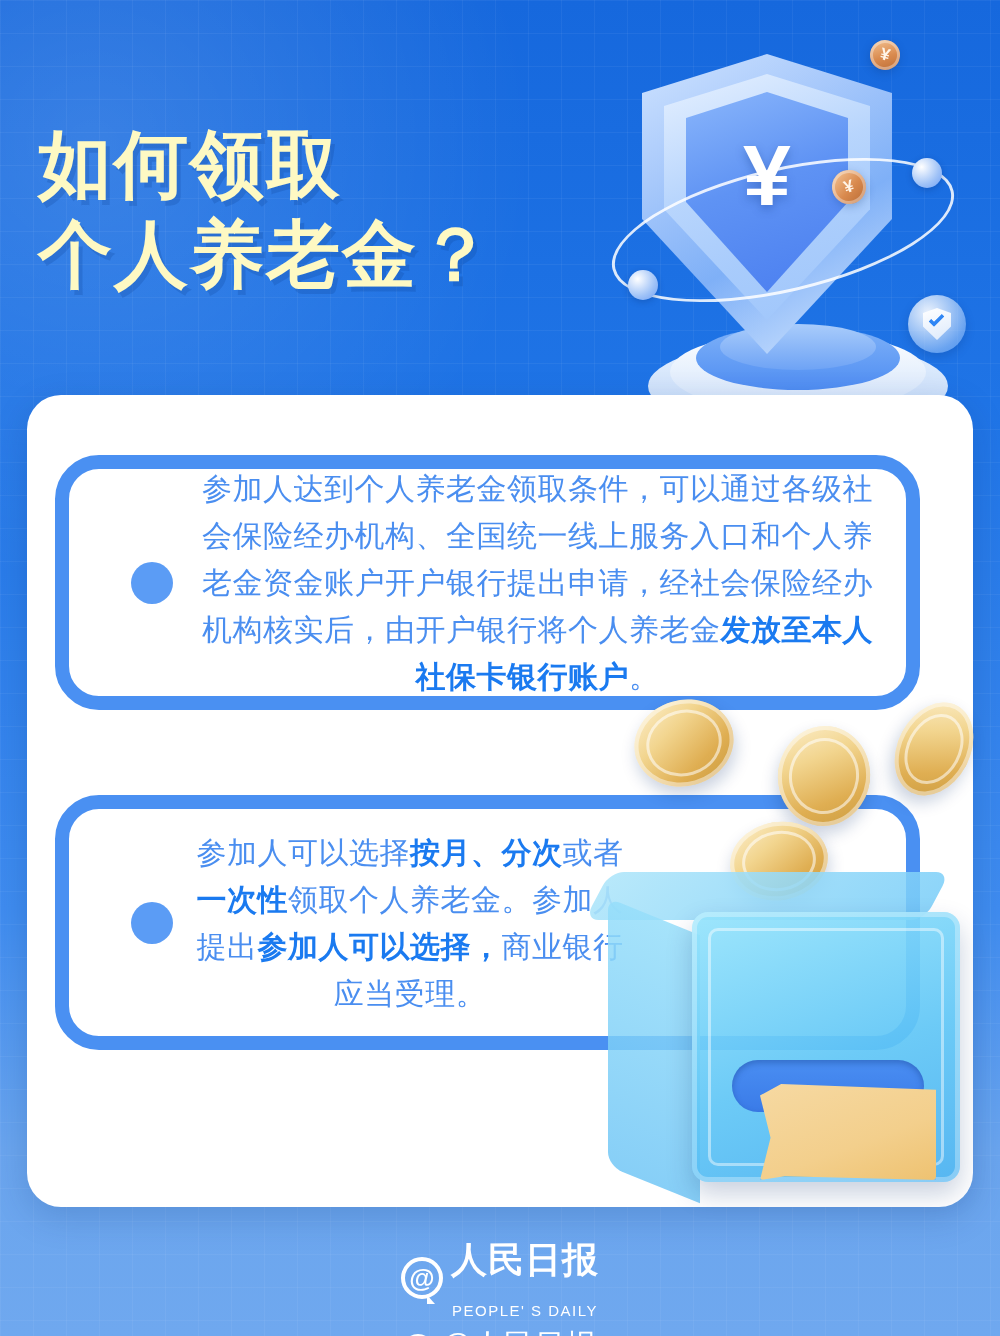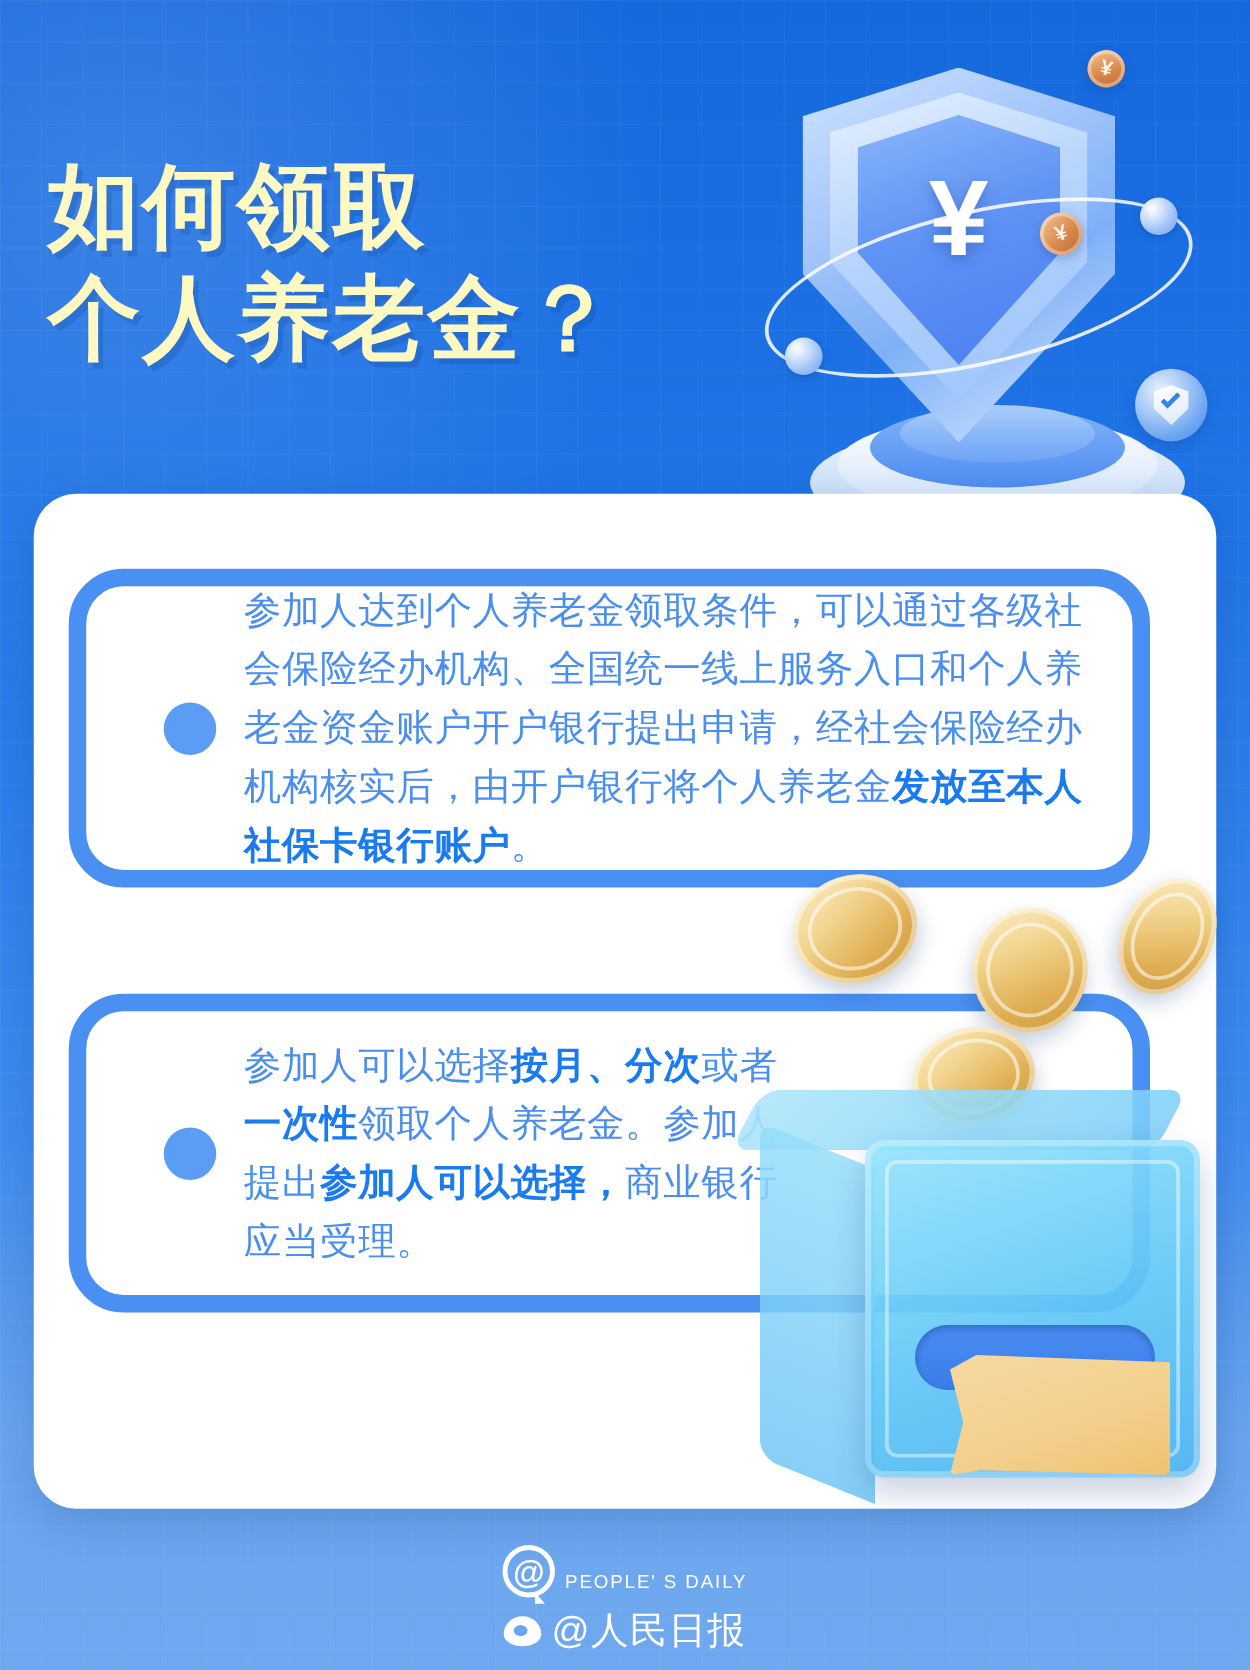--- a/index.html
+++ b/index.html
@@ -129,21 +129,21 @@
     background:#ffffff; border-radius:34px;
     box-shadow:0 10px 34px rgba(8,46,110,.18);
   }
 
   
   .card {
     position:absolute;
     border:14px solid #4a90f2;
     background:#fff;
     border-radius:44px;
-    display:flex; align-items:center;
+    display:flex; align-items:center;text-align:center;
   }
   .card.card1 { left:55px; top:455px; width:865px; height:255px; }
   .card.card2 { left:55px; top:795px; width:865px; height:255px; }
 
   .bullet {
     position:absolute; left:62px; top:50%; transform:translateY(-50%);
     width:42px; height:42px; border-radius:50%;
     background:#5b9cf5;
   }
   .card-text {
@@ -308,20 +308,21 @@
   <div class="mb-side"></div>
   <div class="mb-front"></div>
   <div class="mb-slot"></div>
   <div class="mb-note"></div>
 </div>
 
 <div class="footer">
   <div class="brand-row">
     <div class="at-mark">@</div>
     <div>
+      <div class="brand-cn">人民日报</div>
       <div class="brand-en">PEOPLE' S DAILY</div>
     </div>
   </div>
   <div class="weibo-row">
     <div class="weibo-eye"></div>
     <div class="weibo-handle">@人民日报</div>
   </div>
 </div>
 
 </body></html>

